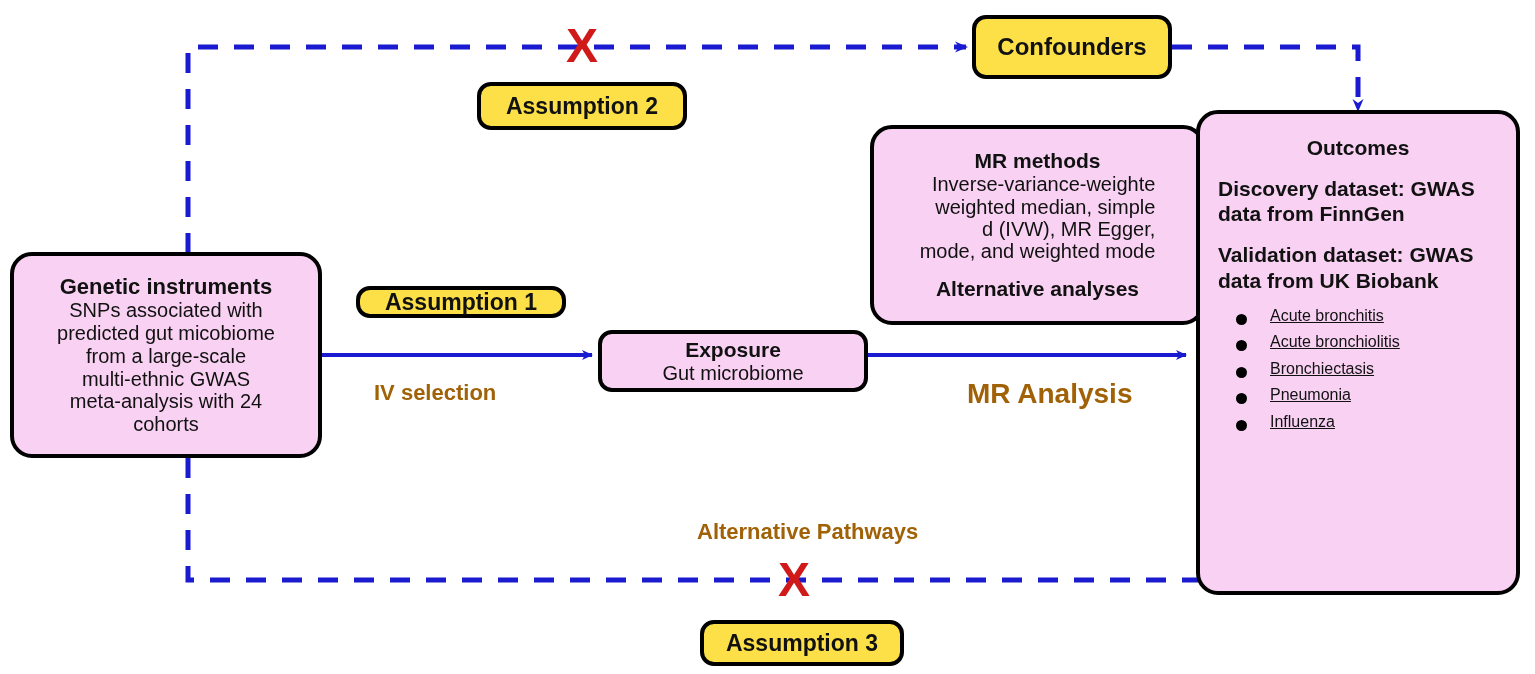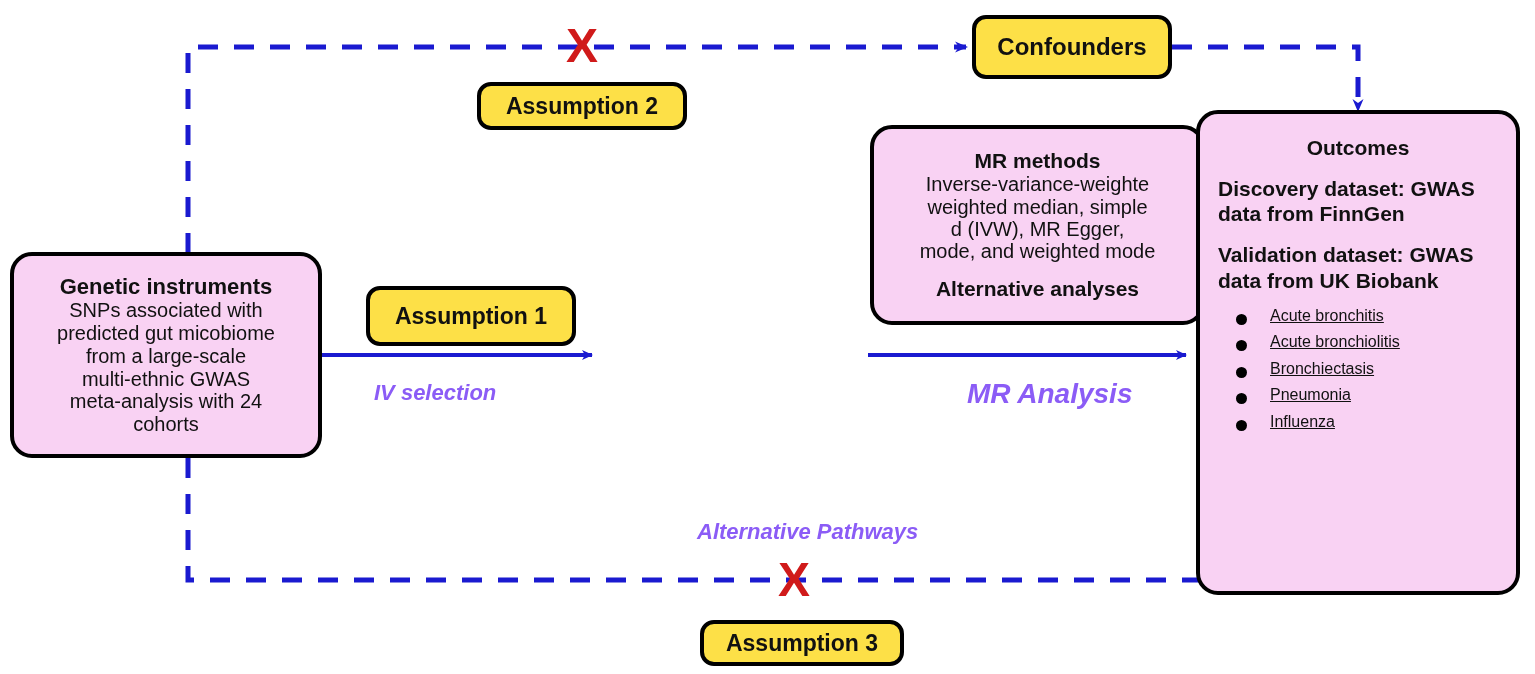--- a/index.html
+++ b/index.html
@@ -37,23 +37,22 @@
     flex-direction: column;
     justify-content: center;
     align-items: center;
   }
   .node.pink { background: #f9d2f3; }
   .node.cream { background: #fde047; }
   .node.small-radius { border-radius: 14px; }
   .edge-label {
     position: absolute;
     font-weight: bold;
-    color: #8b5cf6;
+    color: #a16207;
     white-space: nowrap;
-    font-style: italic;
   }
   .cross {
     position: absolute;
     color: #d01a1a;
     font-weight: bold;
     line-height: 1;
     user-select: none;
   }
   .outcomes-inner {
     width: 100%;
@@ -143,26 +142,30 @@
     <div class="gi-body">
       <div>SNPs associated with</div>
       <div>predicted gut micobiome</div>
       <div>from a large-scale</div>
       <div>multi-ethnic GWAS</div>
       <div>meta-analysis with 24</div>
       <div>cohorts</div>
     </div>
   </div>
 
+  <div class="node pink small-radius" style="left:598px; top:330px; width:270px; height:62px;">
+    <div class="exp-title">Exposure</div>
+    <div class="exp-body">Gut microbiome</div>
+  </div>
 
   <div class="node cream small-radius" style="left:972px; top:15px; width:200px; height:64px;">
     <div class="conf">Confounders</div>
   </div>
 
-  <div class="node pink" style="left:870px; top:125px; width:335px; height:200px;">
+  <div class="node pink" style="left:870px; top:125px; width:335px; height:200px;text-align:right;">
     <div class="mr-title">MR methods</div>
     <div class="mr-body">
       <div>Inverse-variance-weighte</div>
       <div>weighted median, simple</div>
       <div>d (IVW), MR Egger,</div>
       <div>mode, and weighted mode</div>
     </div>
     <div class="mr-sens">Alternative analyses</div>
   </div>
 
@@ -180,21 +183,21 @@
       <ul class="bullets">
         <li>Acute bronchitis</li>
         <li>Acute bronchiolitis</li>
         <li>Bronchiectasis</li>
         <li>Pneumonia</li>
         <li>Influenza</li>
       </ul>
     </div>
   </div>
 
-  <div class="node cream small-radius" style="left:366px; top:286px; width:210px; height:60px;">
+  <div class="node cream small-radius" style="left:356px; top:286px; width:210px; height:32px;">
     <div class="assump">Assumption 1</div>
   </div>
 
   <div class="node cream small-radius" style="left:477px; top:82px; width:210px; height:48px;">
     <div class="assump">Assumption 2</div>
   </div>
 
   <div class="node cream small-radius" style="left:700px; top:620px; width:204px; height:46px;">
     <div class="assump">Assumption 3</div>
   </div>

